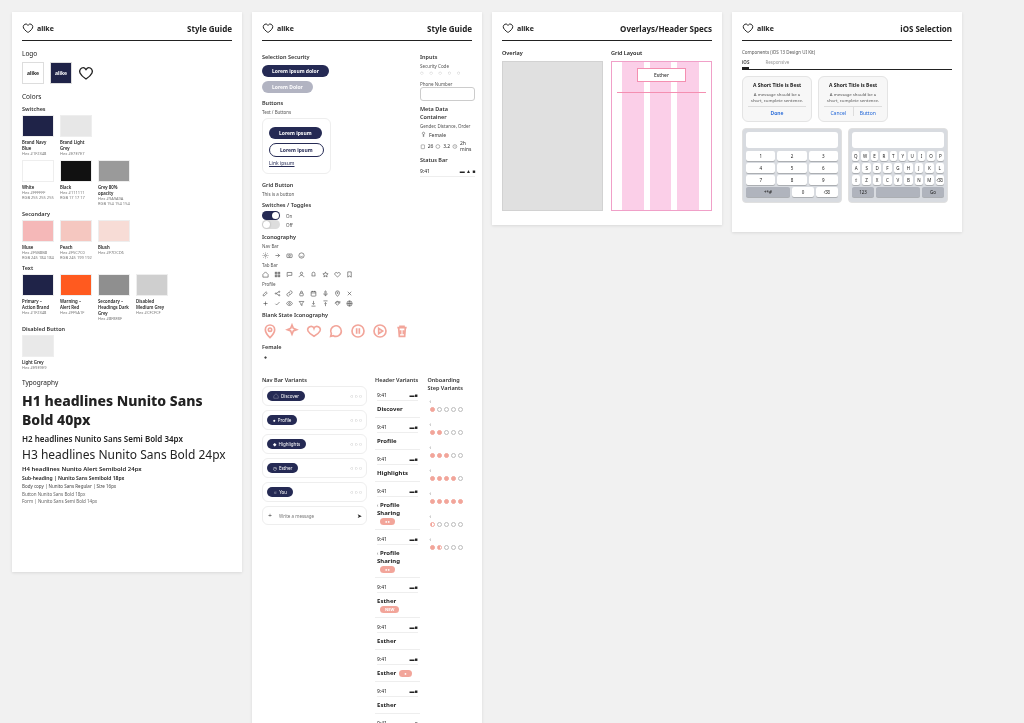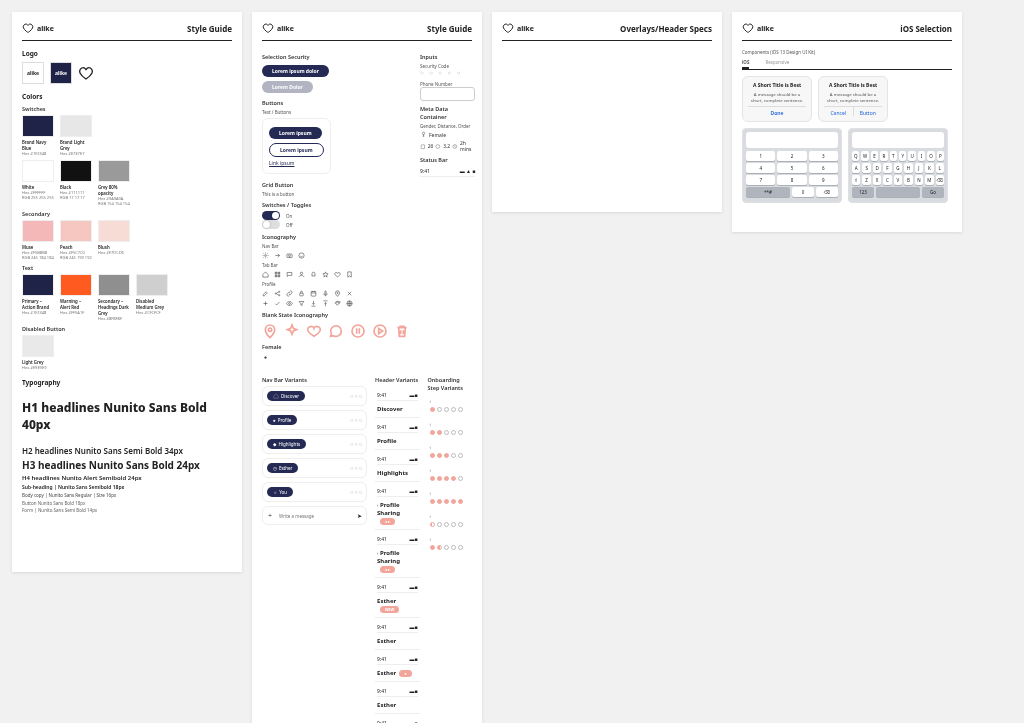--- a/index.html
+++ b/index.html
@@ -24,21 +24,21 @@
   .board-b{width:230px;min-height:700px;}
   .board-c{width:230px;min-height:200px;}
   .board-d{width:230px;min-height:220px;}
 
   
   .bhead{display:flex;align-items:center;justify-content:space-between;border-bottom:1px solid #222;padding-bottom:6px;margin-bottom:8px;}
   .logo{display:flex;align-items:center;gap:3px;font-weight:700;font-size:7px;}
   .logo svg{width:12px;height:12px;}
   .btitle{font-weight:700;font-size:8px;}
 
-  .sect{font-weight:700;margin:8px 0 4px 0;font-size:6.5px;}
+  .sect{font-weight:400;margin:8px 0 4px 0;font-size:6.5px;}
   .sub{font-weight:600;font-size:5.5px;color:#333;margin:4px 0 2px;}
   .tiny{font-size:4.5px;color:#555;}
 
   
   .logo-row{display:flex;gap:6px;align-items:center;margin-bottom:6px;}
   .logo-box{width:22px;height:22px;border:1px solid #ddd;display:flex;align-items:center;justify-content:center;font-size:5px;font-weight:700;}
   .logo-box.dark{background:var(--navy);color:#fff;}
   .heart{width:16px;height:16px;}
 
   .swatches{display:flex;gap:6px;margin-bottom:4px;}
@@ -53,23 +53,23 @@
   .chip.grey{background:var(--grey);}
   .chip.p1{background:var(--pink1);}
   .chip.p2{background:var(--pink2);}
   .chip.p3{background:var(--pink3);}
   .chip.tnavy{background:var(--navy);}
   .chip.torange{background:var(--orange);}
   .chip.tgrey{background:#8f8f8f;}
   .chip.tlight{background:#cfcfcf;}
   .chip.disabled{background:#e9e9e9;}
 
-  .type-h1{font-weight:800;font-size:12px;margin:12px 0;}
+  .type-h1{font-weight:800;font-size:14px;margin:4px 0;}
   .type-h2{font-weight:600;font-size:8px;margin:2px 0;}
-  .type-h3{font-weight:700;font-size:10px;margin:2px 0;}
+  .type-h3{font-weight:400;font-size:12px;margin:2px 0;}
   .type-h4{font-weight:600;font-size:6px;margin:2px 0;}
   .type-sh{font-weight:600;font-size:5px;margin:2px 0;}
   .type-bd{font-size:4.5px;margin:2px 0;color:#444;}
   .type-dot{font-size:4.5px;color:#666;margin:1px 0;}
 
   
   .colB{display:flex;gap:10px;}
   .colB>div{flex:1;}
   .pill{display:inline-block;padding:3px 10px;border-radius:999px;background:var(--chipnavy);color:#fff;font-size:5px;font-weight:700;margin:2px 0;}
   .pill.outline{background:#fff;color:var(--chipnavy);border:1px solid var(--chipnavy);}
@@ -664,20 +664,36 @@
   <div class="board board-c">
     <div class="bhead">
       <div class="logo">
         <svg viewBox="0 0 24 24">
             <path d="M12 21s-7-4.5-9-9c-2-4.5 2-8 5-8 2 0 3 1.5 4 3 1-1.5 2-3 4-3 3 0 7 3.5 5 8-2 4.5-9 9-9 9z" fill="none" stroke="#222" stroke-width="2"></path>
           </svg>
         <span>alike</span>
       </div>
       <div class="btitle">Overlays/Header Specs</div>
     </div>
+    <div class="overlay-cols">
+      <div class="ov-col">
+        <div class="ov-title">Overlay</div>
+        <div class="ov-overlay"></div>
+      </div>
+      <div class="ov-col">
+        <div class="ov-title">Grid Layout</div>
+        <div class="gridframe">
+          <div class="gcol g1"></div>
+            <div class="gcol g2"></div>
+            <div class="gcol g3"></div>
+          <div class="gtop">Esther</div>
+          <div class="hr"></div>
+        </div>
+      </div>
+    </div>
   </div>
 
   <div class="board board-d">
     <div class="bhead">
       <div class="logo">
         <svg viewBox="0 0 24 24">
             <path d="M12 21s-7-4.5-9-9c-2-4.5 2-8 5-8 2 0 3 1.5 4 3 1-1.5 2-3 4-3 3 0 7 3.5 5 8-2 4.5-9 9-9 9z" fill="none" stroke="#222" stroke-width="2"></path>
           </svg>
         <span>alike</span>
       </div>

